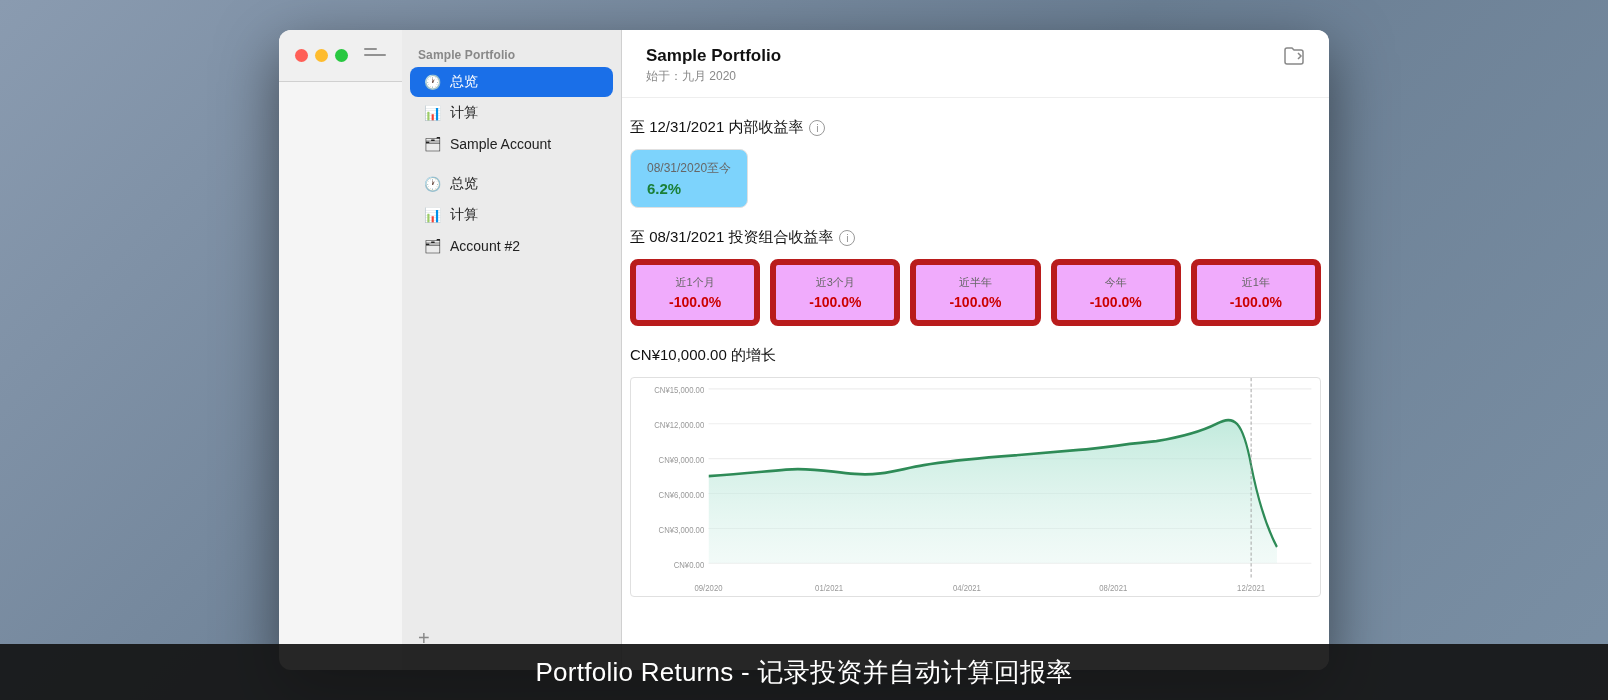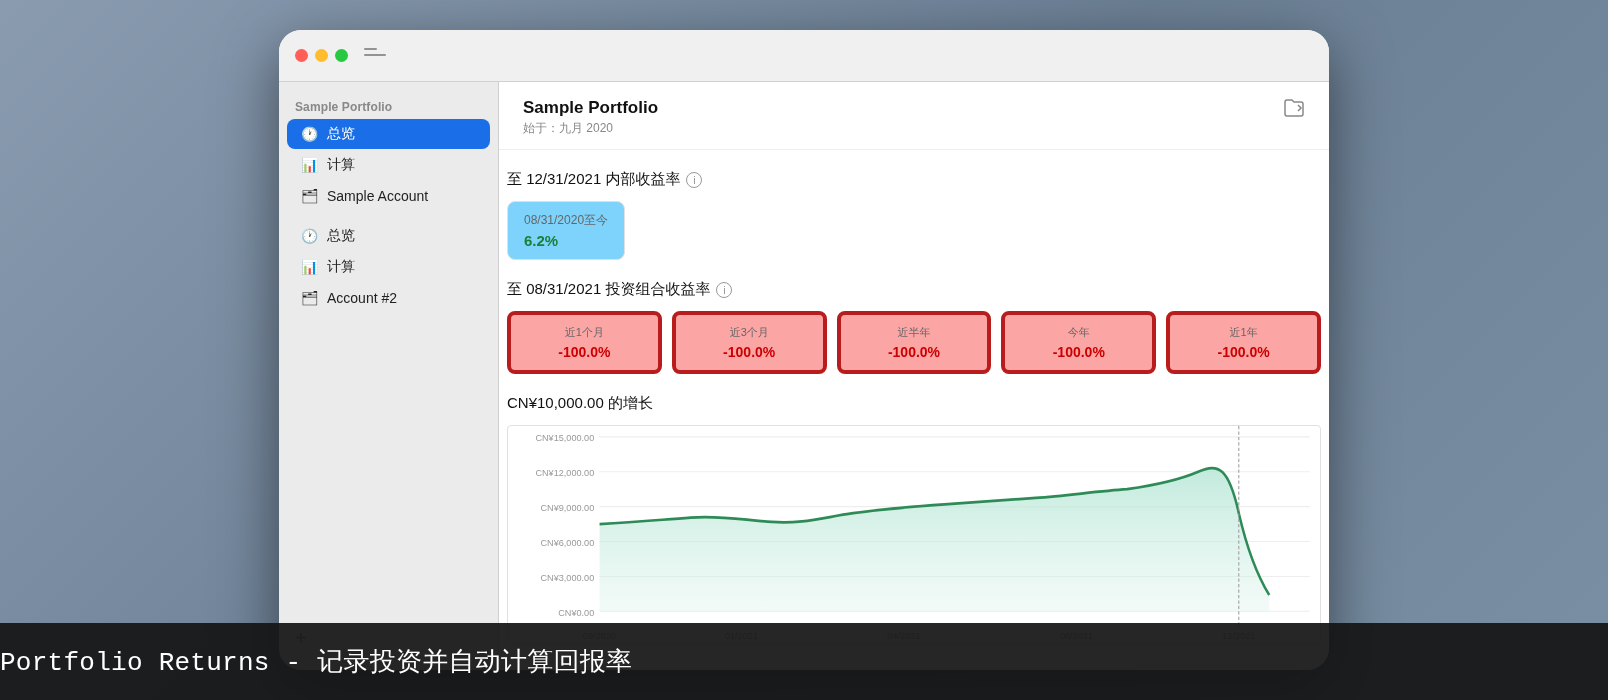--- a/index.html
+++ b/index.html
@@ -11,24 +11,24 @@
       align-items: center;
       justify-content: center;
       font-family: -apple-system, BlinkMacSystemFont, "PingFang SC", "Helvetica Neue", sans-serif;
       overflow: hidden;
     }
 
     .window {
       width: 1050px;
       height: 640px;
       background: #f5f5f5;
-      border-radius: 22px;
+      border-radius: 12px;
       box-shadow: 0 20px 60px rgba(0,0,0,0.5);
       display: flex;
-      flex-direction: column;
+      flex-direction: row;
       overflow: hidden;
     }
 
     
     .titlebar {
       height: 52px;
       background: #f0f0f0;
       border-bottom: 1px solid #d0d0d0;
       display: flex;
       align-items: center;
@@ -229,22 +229,22 @@
 
     
     .return-cards {
       display: flex;
       gap: 10px;
       margin-bottom: 20px;
     }
 
     .return-card {
       flex: 1;
-      background: #fca5a5;
-      border: 4px solid #b91c1c;
+      background: #f0abfc;
+      border: 6px solid #b91c1c;
       border-radius: 8px;
       padding: 10px 12px;
       text-align: center;
     }
 
     .return-card-period {
       font-size: 11px;
       color: #666;
       margin-bottom: 4px;
     }
@@ -277,25 +277,25 @@
       width: 100%;
       height: 100%;
     }
 
     
     .bottom-banner {
       position: absolute;
       bottom: 0;
       left: 0;
       right: 0;
-      height: 77px;
+      height: 56px;
       background: rgba(20, 20, 20, 0.92);
       display: flex;
       align-items: center;
-      font-family: Liberation Mono, monospace;
+      justify-content: center;
     }
 
     .banner-text {
       font-size: 26px;
       font-weight: 400;
       color: white;
       letter-spacing: 0.01em;
     }
   </style>
 </head>

